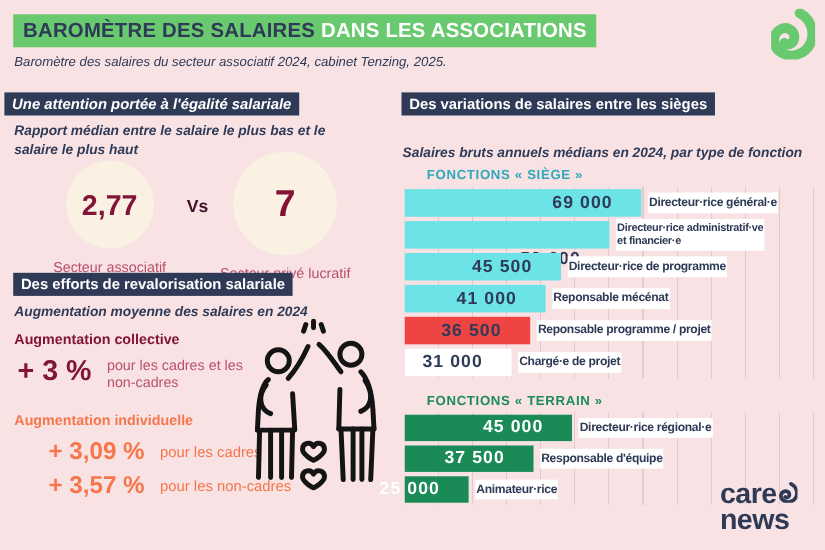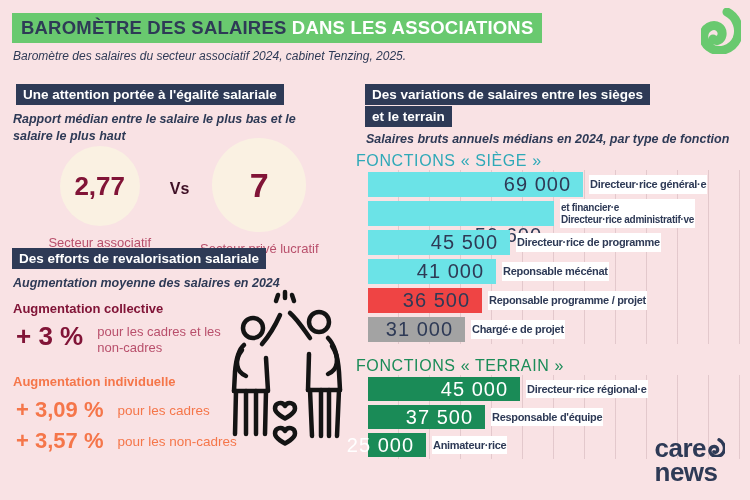--- a/index.html
+++ b/index.html
@@ -47,48 +47,48 @@
   .stat-label{margin-top:9px;font-size:13px;color:#B9506C;text-align:center;line-height:1.25;max-width:120px;}
   .vs{margin-top:42px;font-size:16px;font-weight:bold;color:#3F1026;}
   
   .subhead{position:absolute;font-size:13px;font-weight:bold;}
   .maroon{color:#811437;}
   .orange{color:#F5764A;}
   .big-row{position:absolute;display:flex;align-items:flex-start;gap:14px;}
   .big-val{font-weight:bold;white-space:nowrap;}
   .collective-val{font-size:26px;color:#811437;}
   .collective-desc{width:132px;font-size:13px;color:#B9506C;line-height:1.25;margin-top:3px;}
-  .ind-val{font-size:22px;color:#F5764A;}
+  .ind-val{font-size:22px;color:#F5764A;margin-left:28px;}
   .ind-label{font-size:13.5px;color:#F5764A;margin-top:6px;white-space:nowrap;}
   .illustration{position:absolute;left:224px;top:288px;}
   
   .r-banner1{left:365px;top:84px;}
   .r-banner2{left:365px;top:106px;}
   .fonctions-label{
-    position:absolute;left:356px;
-    font-size:16px;font-weight:normal;letter-spacing:.6px;white-space:nowrap;
+    position:absolute;left:388px;
+    font-size:12px;font-weight:bold;letter-spacing:.6px;white-space:nowrap;
   }
   .siege-label{top:152px;color:#2FA9B8;}
   .terrain-label{top:357px;color:#1B8C58;}
   .chart{position:absolute;left:368px;width:378px;}
   .chart::before{
     content:"";position:absolute;inset:0;z-index:0;pointer-events:none;
     background:repeating-linear-gradient(to right,
       transparent 0, transparent 30px,
       rgba(150,110,120,.22) 30px, rgba(150,110,120,.22) 31px);
   }
   #chart-siege{top:170px;}
   #chart-terrain{top:375px;}
   .bar-row{position:relative;z-index:1;display:flex;align-items:center;}
   #chart-siege .bar-row{height:29px;}
   #chart-terrain .bar-row{height:28px;}
   .bar{display:flex;align-items:center;justify-content:flex-end;}
   #chart-siege .bar{height:25px;}
   #chart-terrain .bar{height:24px;}
-  .bar-value{font-size:20px;font-weight:normal;letter-spacing:1px;padding-right:12px;white-space:nowrap;}
+  .bar-value{font-size:16px;font-weight:bold;letter-spacing:1px;padding-right:26px;white-space:nowrap;}
   .bar-label{
     background:#FFFFFF;color:#2E3A56;
     font-size:11px;font-weight:bold;letter-spacing:-.3px;
     padding:3px 1px;margin-left:6px;white-space:nowrap;line-height:1.15;
   }
   .bar-label.wrap{white-space:normal;font-size:10px;}
   
   .footer-logo{
     position:absolute;right:25px;top:437px;
     color:#2E3A56;font-weight:bold;font-size:26px;line-height:.92;letter-spacing:-.5px;
@@ -103,21 +103,21 @@
   <div class="main-title">
     <span class="t-dark">BAROMÈTRE DES SALAIRES</span><span class="t-light"> DANS LES ASSOCIATIONS</span>
   </div>
   <div class="main-subtitle">Baromètre des salaires du secteur associatif 2024, cabinet Tenzing, 2025.</div>
   <div class="logo-top">
     <svg width="40" height="46" viewBox="0 0 40 46" aria-hidden="true">
       <path d="M26 4 C36 9 40 21 36 31 C31 42 17 46 8 39 C1 34 1 23 8 19 C15 15 22 20 21 27 C20 32 15 34 12 31" fill="none" stroke="#69C96F" stroke-width="9" stroke-linecap="round"></path>
     </svg>
   </div>
 
-  <div class="banner" style="left:16px;top:84px;">Une attention portée à l'égalité salariale</div>
+  <div class="banner" style="left:4px;top:84px;font-style:italic;">Une attention portée à l'égalité salariale</div>
   <div class="italic-sub" style="left:13px;top:111px;width:320px;">Rapport médian entre le salaire le plus bas et le salaire le plus haut</div>
 
   <div class="stats-row">
     <div class="stat">
       <div class="circle c1">2,77</div>
       <div class="stat-label">Secteur associatif</div>
     </div>
     <div class="vs">Vs</div>
     <div class="stat">
       <div class="circle c2">7</div>
@@ -169,38 +169,37 @@
           <path d="M97 102 L97 148"></path>
         <path d="M105 102 L105 148"></path>
           <path d="M115 102 L113 148"></path>
         <path d="M61 118 c-2.5 -5 -10 -3.5 -10 2.5 c0 5 10 10 10 10 c0 0 10 -5 10 -10 c0 -6 -7.5 -7.5 -10 -2.5 Z"></path>
         <path d="M61 143 c-2.5 -5 -10 -3.5 -10 2.5 c0 5 10 10 10 10 c0 0 10 -5 10 -10 c0 -6 -7.5 -7.5 -10 -2.5 Z"></path>
       </g>
     </svg>
   </div>
 
   <div class="banner r-banner1">Des variations de salaires entre les sièges</div>
-  <div class="banner r-banner2">et le terrain</div>
   <div class="italic-sub" style="left:366px;top:131px;width:375px;">Salaires bruts annuels médians en 2024, par type de fonction</div>
 
   <div class="fonctions-label siege-label">FONCTIONS « SIÈGE »</div>
   <div class="chart" id="chart-siege">
       <div class="bar-row">
         <div class="bar" style="width: 215px; background: rgb(107, 227, 231);">
           <span class="bar-value" style="color: rgb(46, 58, 86);">69 000</span>
         </div>
         <span class="bar-label">Directeur·rice général·e</span>
       </div>
       <div class="bar-row">
         <div class="bar" style="width: 186px; background: rgb(107, 227, 231);">
           <span class="bar-value" style="color: rgb(46, 58, 86); margin-top: 44px;">59 600</span>
         </div>
         <span class="bar-label wrap">
+          <div>Directeur·rice administratif·ve</div>
           <div>et financier·e</div>
-          <div>Directeur·rice administratif·ve</div>
         </span>
       </div>
       <div class="bar-row">
         <div class="bar" style="width: 142px; background: rgb(107, 227, 231);">
           <span class="bar-value" style="color: rgb(46, 58, 86);">45 500</span>
         </div>
         <span class="bar-label">Directeur·rice de programme</span>
       </div>
       <div class="bar-row">
         <div class="bar" style="width: 128px; background: rgb(107, 227, 231);">
@@ -208,21 +207,21 @@
         </div>
         <span class="bar-label">Reponsable mécénat</span>
       </div>
       <div class="bar-row">
         <div class="bar" style="width: 114px; background: #ef4444;">
           <span class="bar-value" style="color: rgb(46, 58, 86);">36 500</span>
         </div>
         <span class="bar-label">Reponsable programme / projet</span>
       </div>
       <div class="bar-row">
-        <div class="bar" style="width: 97px; background: #a3a3a3;">
+        <div class="bar" style="width: 97px; background: #ffffff;">
           <span class="bar-value" style="color: rgb(46, 58, 86);">31 000</span>
         </div>
         <span class="bar-label">Chargé·e de projet</span>
       </div>
     </div>
 
   <div class="fonctions-label terrain-label">FONCTIONS « TERRAIN »</div>
   <div class="chart" id="chart-terrain">
       <div class="bar-row">
         <div class="bar" style="width: 152px; background: rgb(26, 139, 87);">

